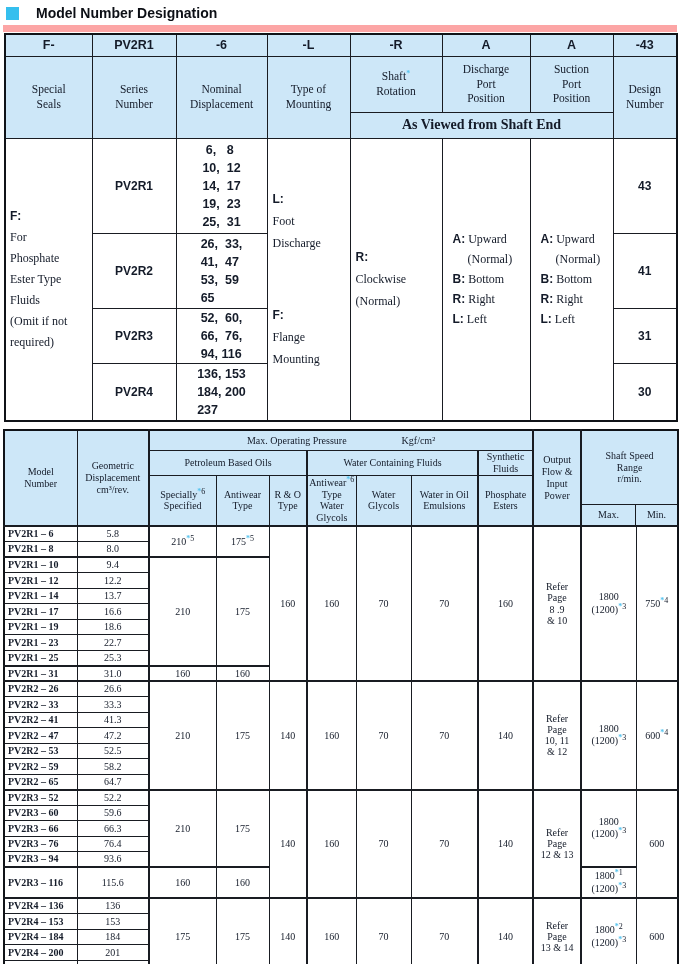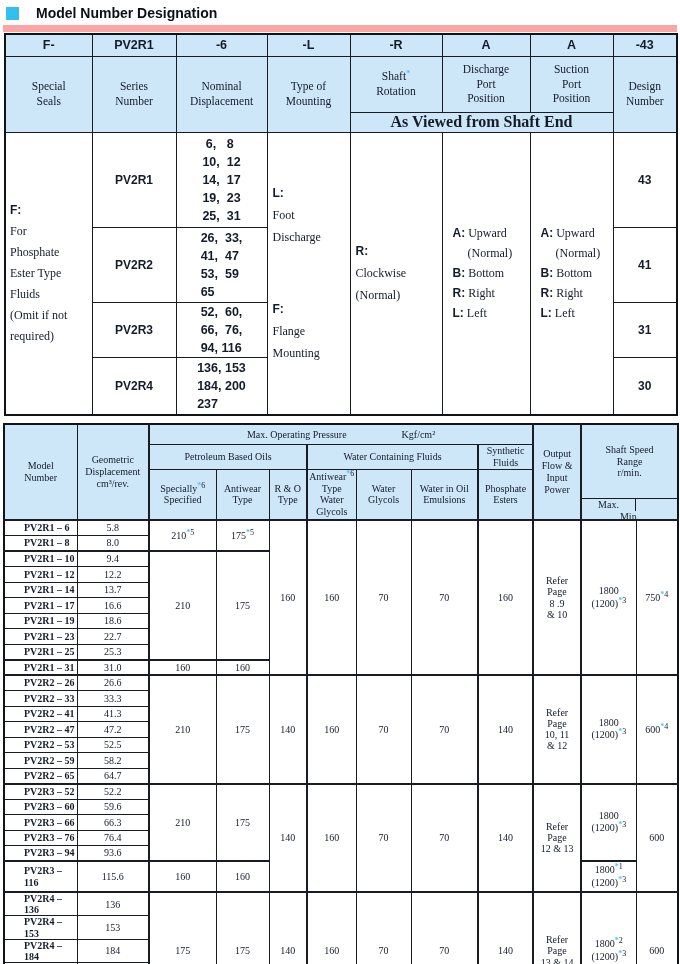--- a/index.html
+++ b/index.html
@@ -18,21 +18,21 @@
   .hd { background:#cde7f8; }
   .pre { white-space:pre-line; }
   sup.s { font-size:8px; line-height:0; vertical-align:4px; letter-spacing:0; }
   .ast { font-style:normal; color:#55c3ee; font-weight:bold; }
 
   
   .t1 { width:672px; margin-left:4px; border:2px solid #101318; }
   .t1 th { font-weight:normal; }
   .t1 .code { font-family:"Liberation Sans", sans-serif; font-weight:bold; font-size:12.5px; height:22px; text-align:center; }
   .t1 .h2 { font-size:11.5px; line-height:1.3; text-align:center; }
-  .t1 .h3 { font-size:16px; font-weight:bold; text-align:center; height:20px; }
+  .t1 .h3 { font-size:14px; font-weight:bold; text-align:center; height:26px; }
   .t1 td { font-size:12px; }
   .kb { font-family:"Liberation Sans", sans-serif; font-weight:bold; font-size:12px; }
   .sealcell { padding-left:4px; line-height:21px; }
   .sercell { font-family:"Liberation Sans", sans-serif; font-weight:bold; font-size:12.5px; text-align:center; }
   .dispcell { text-align:center; }
   .dispcell .inner { display:inline-block; text-align:left; font-family:"Liberation Sans", sans-serif;
                      font-weight:bold; font-size:12.5px; white-space:pre; line-height:18px; }
   .mountcell { padding-left:5px; }
   .mountwrap { display:flex; flex-direction:column; gap:50px; }
   .mountcell .blk { line-height:22px; }
@@ -46,26 +46,26 @@
   
   .t2 { width:674px; margin-left:3px; margin-top:7px; border:2px solid #101318; border-bottom-width:3px; }
   .t2 th { font-size:10px; font-weight:normal; text-align:center; line-height:1.18; }
   .t2 td { font-size:10px; text-align:center; line-height:1.12; }
   .t2 .hr1 { height:20px; } .t2 .hr2 { height:22px; } .t2 .hr3 { height:50px; }
   .t2 tbody tr { height:15.5px; }
   .t2 tbody tr.tall { height:31px; }
   .t2 tbody tr:first-child > td { border-top-width:2px; }
   tr.gtop > td { border-top-width:2px; }
   .bl { border-left-width:2px; }
-  .mdl { text-align:left !important; padding-left:19px; font-weight:bold; }
+  .mdl { text-align:left !important; padding-left:3px; font-weight:bold; }
   .prow { display:flex; justify-content:center; gap:55px;font-family:Liberation Serif, serif; }
   .spcell { padding:0; vertical-align:top; }
   .spwrap { display:flex; flex-direction:column; height:94px; }
   .splabel { flex:1; display:flex; align-items:center; justify-content:center; white-space:pre-line; }
-  .spmm { height:21px; border-top:1px solid #191c22; display:flex;flex-direction:column; }
+  .spmm { height:21px; border-top:1px solid #191c22; display:flex; }
   .spmx { width:56.7%; border-right:1px solid #191c22; display:flex; align-items:center; justify-content:center; }
   .spmn { flex:1; display:flex; align-items:center; justify-content:center; }
   .refc { line-height:1.15; }
   .mwrap { display:inline-block; text-align:center; line-height:1.25; }
 </style>
 </head>
 <body>
 
 <div class="page">
 

